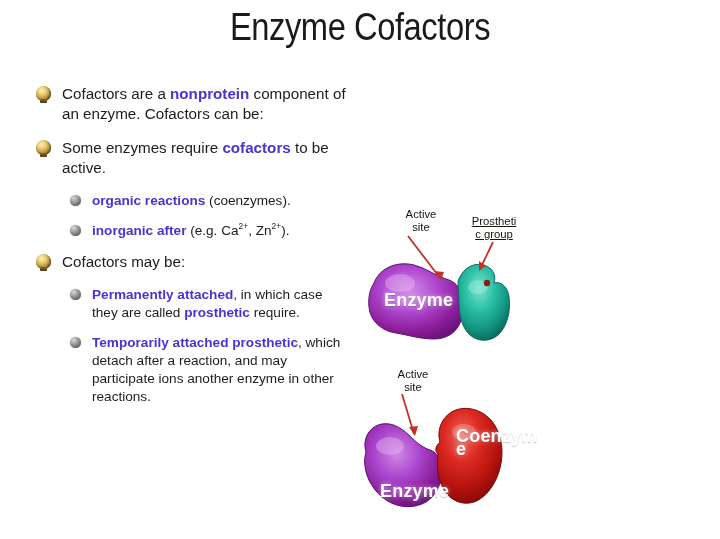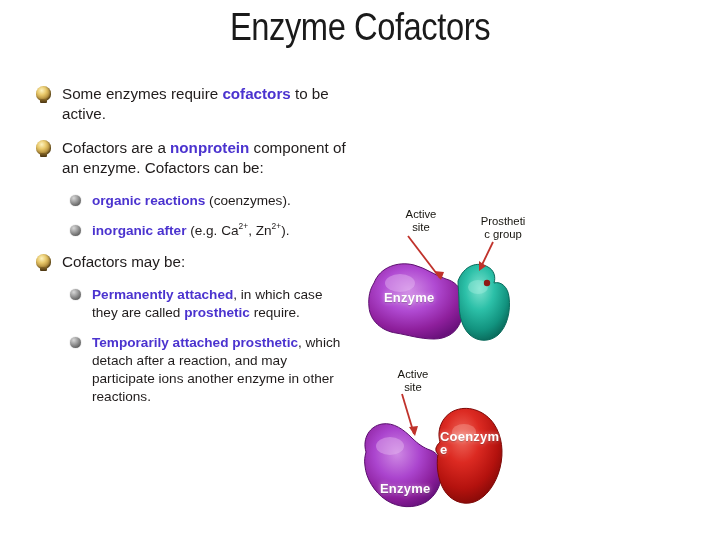--- a/index.html
+++ b/index.html
@@ -86,21 +86,21 @@
   sup { font-size: 0.62em; vertical-align: super; line-height: 0; }
 
   
   .diagram {
     position: absolute;
   }
   .blob-label {
     position: absolute;
     color: #ffffff;
     font-weight: bold;
-    font-size: 13px;
+    font-size: 18px;
     text-shadow: 0 0 5px rgba(255,255,255,.55), 0 1px 1px rgba(0,0,0,.25);
     pointer-events: none;
     letter-spacing: .2px;
   }
   .callout {
     position: absolute;
     font-size: 11.3px;
     line-height: 12.5px;
     color: #17150f;
     text-align: center;
@@ -109,25 +109,25 @@
   svg { display: block; overflow: visible; }
 </style>
 </head>
 <body>
 
 <div id="slide-title">Enzyme Cofactors</div>
 
 <div id="text-column">
     <div class="bullet-row">
       <span class="bulb-icon"></span>
-      <div class="btext"><span>Some enzymes require </span><span class="hl">cofactors</span><span> to be active.</span></div>
+      <div class="btext"><span>Cofactors are a </span><span class="hl">nonprotein</span><span> component of an enzyme. Cofactors can be:</span></div>
     </div>
     <div class="bullet-row">
       <span class="bulb-icon"></span>
-      <div class="btext"><span>Cofactors are a </span><span class="hl">nonprotein</span><span> component of an enzyme. Cofactors can be:</span></div>
+      <div class="btext"><span>Some enzymes require </span><span class="hl">cofactors</span><span> to be active.</span></div>
     </div>
     <div class="sub-group">
       <div class="sub-row">
         <span class="sphere-icon"></span>
         <div class="btext"><span class="hl">organic reactions</span><span> (coenzymes).</span></div>
       </div>
       <div class="sub-row">
         <span class="sphere-icon"></span>
         <div class="btext"><span class="hl">inorganic after</span><span> (e.g. Ca</span><sup>2+</sup><span>, Zn</span><sup>2+</sup><span>).</span></div>
       </div>
@@ -168,21 +168,21 @@
     <ellipse cx="45" cy="44" rx="13" ry="9" fill="#e8bdf2" opacity=".45"></ellipse>
   </svg>
 
 </div>
 
 <div class="diagram" style="left:352px; top:208px; width:368px; height:150px;">
 
   <div class="callout" style="left:38px; top:0px; width:62px;">Active
 site</div>
 
-  <div class="callout" style="left:119px; top:7px; width:64px;">Prostheti
+  <div class="callout" style="left:110px; top:7px; width:64px;text-decoration:underline;">Prostheti
 c group</div>
 
   <svg width="175" height="115" style="position:absolute; left:8px; top:35px;">
     <defs>
       <radialGradient id="pg2" cx="42%" cy="35%" r="70%">
         <stop offset="0%" stop-color="#d28fe6"></stop>
         <stop offset="40%" stop-color="#b04ad2"></stop>
         <stop offset="76%" stop-color="#8e1f9c"></stop>
         <stop offset="100%" stop-color="#6a117c"></stop>
       </radialGradient>
@@ -254,18 +254,18 @@
              C106,108 94,102 88,92 C82,82 80,68 82,56
              C78,52 80,48 84,44 Z" fill="url(#rg3)" stroke="#7e0907" stroke-width="1"></path>
     <ellipse cx="108" cy="34" rx="12" ry="8" fill="#f7a89f" opacity=".38"></ellipse>
   </svg>
 
   <svg width="50" height="58" style="position:absolute; left:44px; top:24px;">
     <line x1="6" y1="2" x2="18" y2="42" stroke="#c0322b" stroke-width="1.8"></line>
     <polygon points="19,44 13,35 22,34" fill="#c0322b"></polygon>
   </svg>
 
-  <div class="blob-label" style="left:88px; top:62px; line-height:13px; white-space:pre-line;">Coenzym
+  <div class="blob-label" style="left:104px; top:62px; line-height:13px; white-space:pre-line;">Coenzym
 e</div>
 
   <div class="blob-label" style="left:28px; top:113px;">Enzyme</div>
 
 </div>
 
 </body></html>

